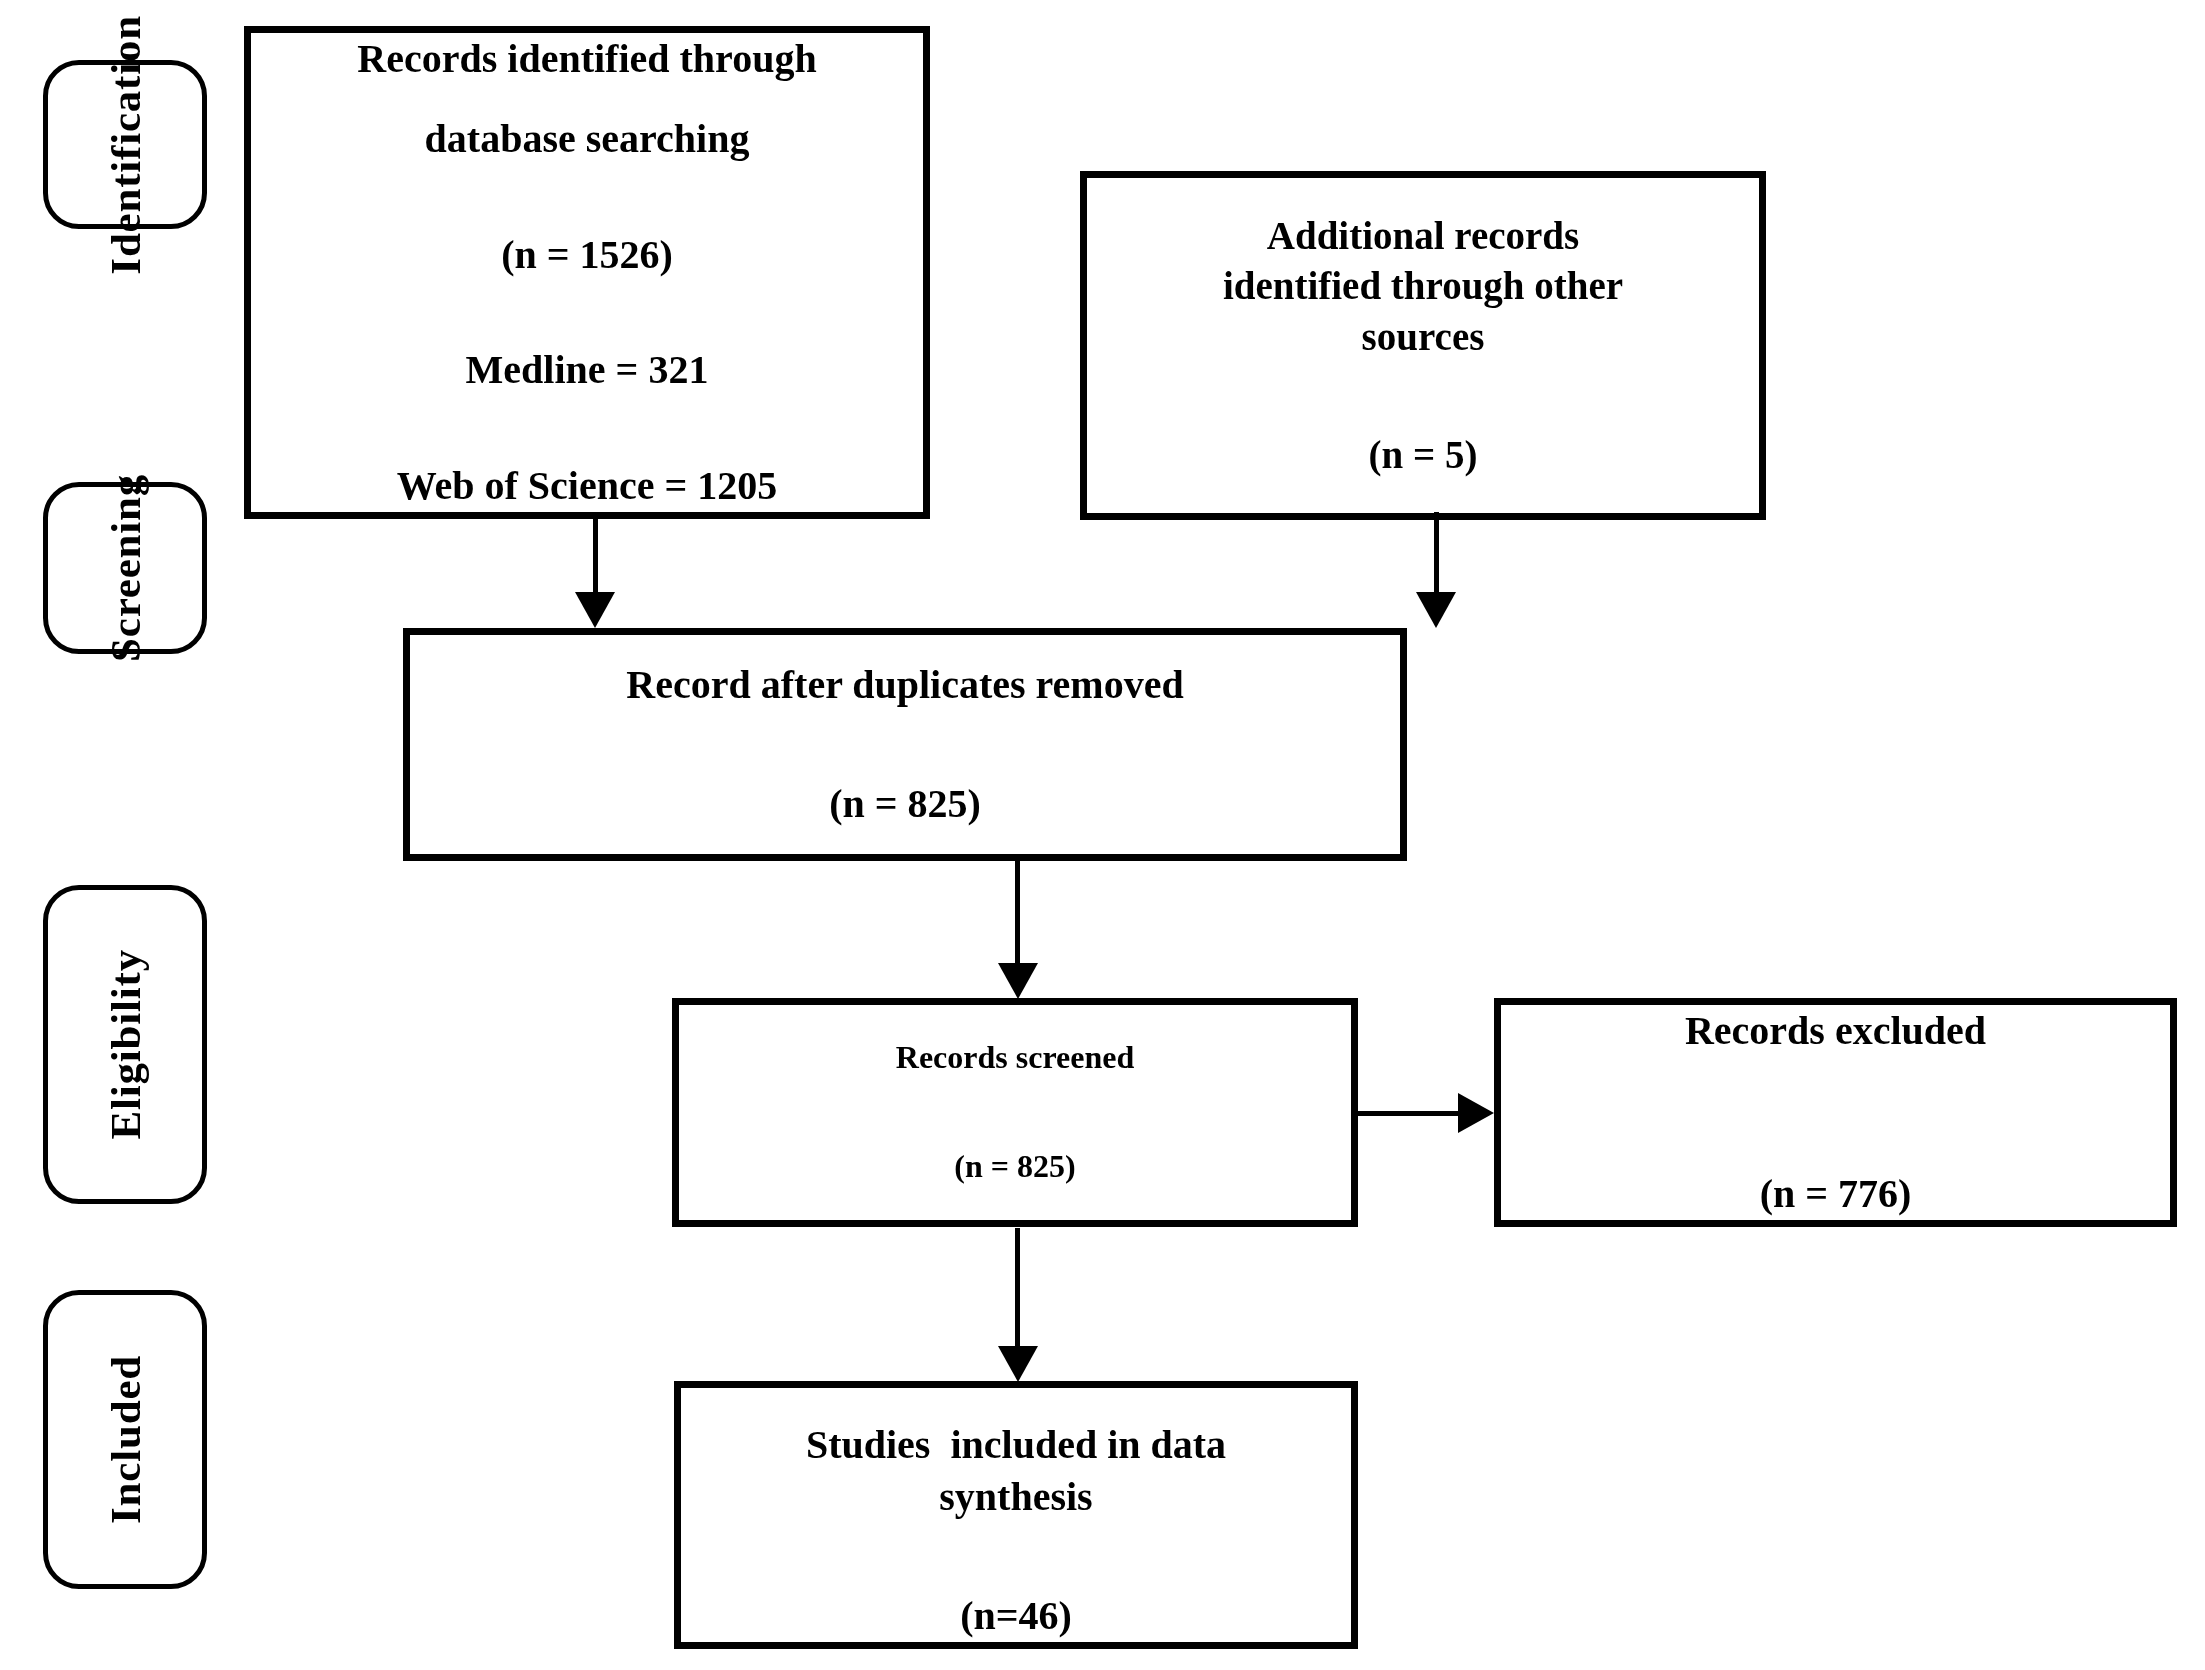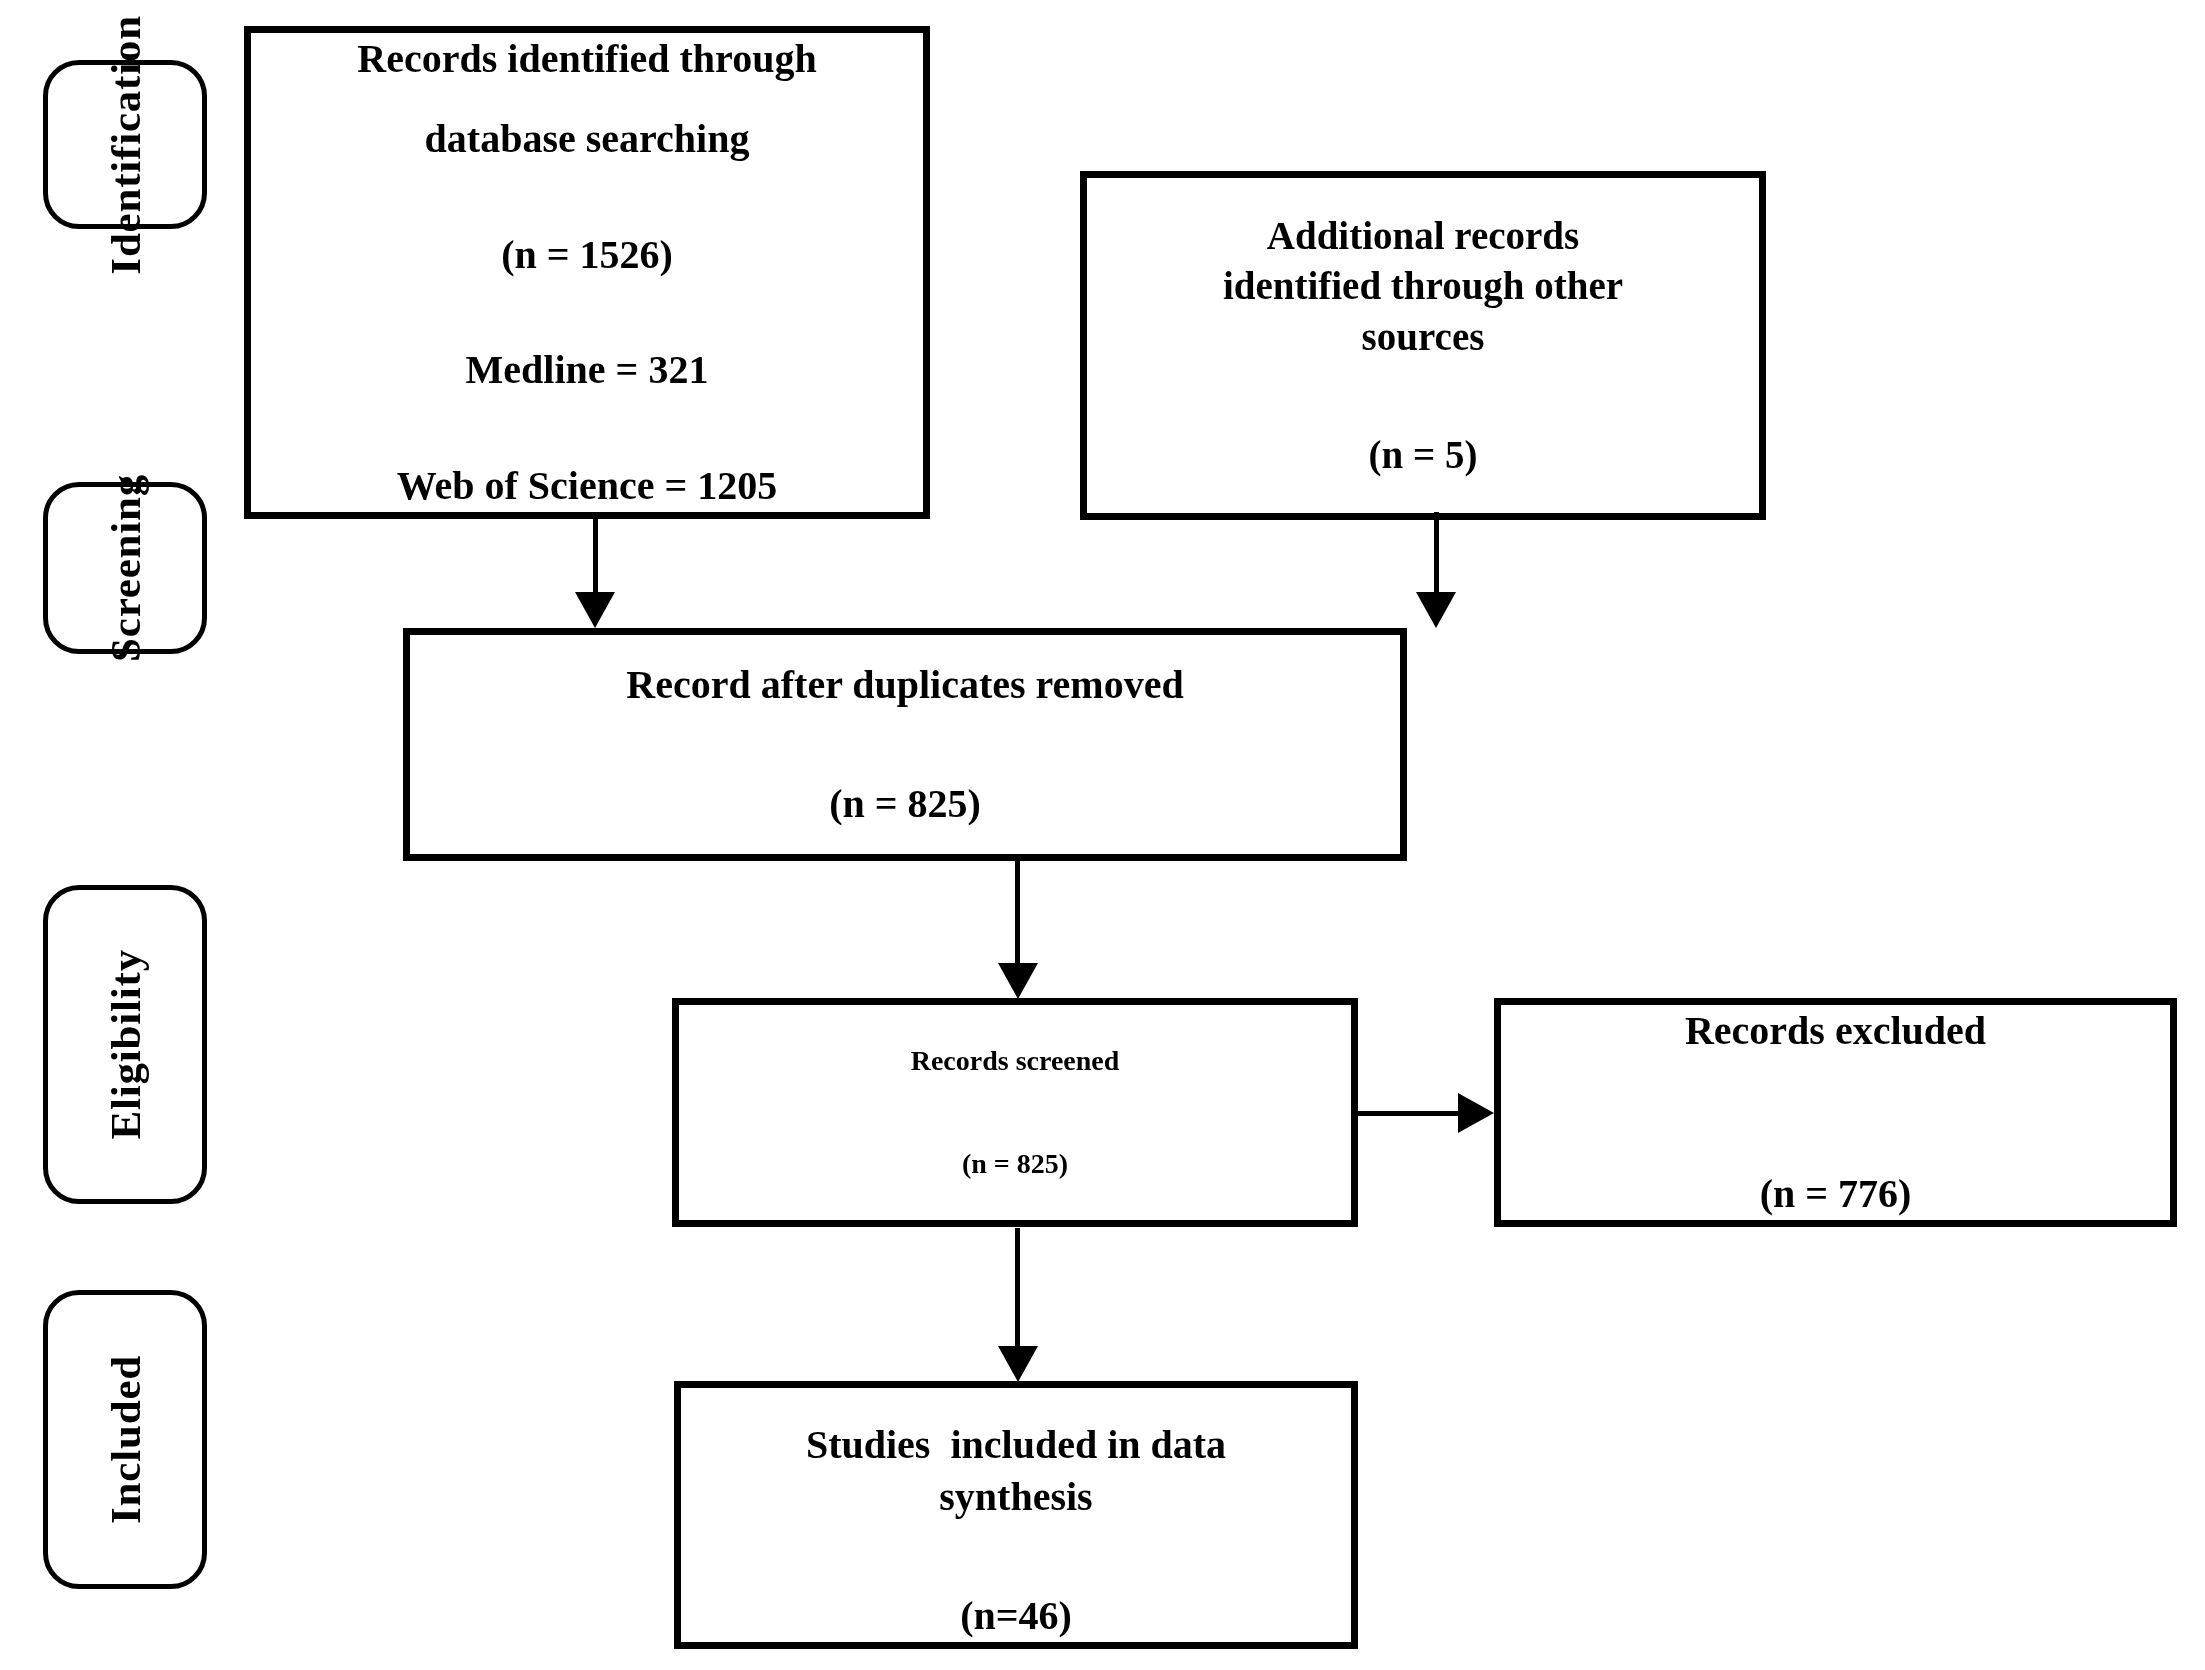--- a/index.html
+++ b/index.html
@@ -53,21 +53,21 @@
   }
   .flow-box .line {
     display: block;
     white-space: pre;
   }
 
   
   #box-identified      { font-size: 40px; line-height: 1.30; gap: 28px; }
   #box-additional      { font-size: 39px; line-height: 1.30; margin-top: 8px; }
   #box-duplicates      { font-size: 40px; line-height: 1.30; }
-  #box-screened        { font-size: 28px; line-height: 1.30; justify-content: center; }
+  #box-screened        { font-size: 32px; line-height: 1.30; justify-content: center; }
   #box-excluded        { font-size: 40px; line-height: 1.30; }
   #box-included        { font-size: 40px; line-height: 1.30; }
   .gap-lg { height: 67px; }
 
   
   .conn-v {
     position: absolute;
     width: 4.7px;
     background: #000000;
   }

